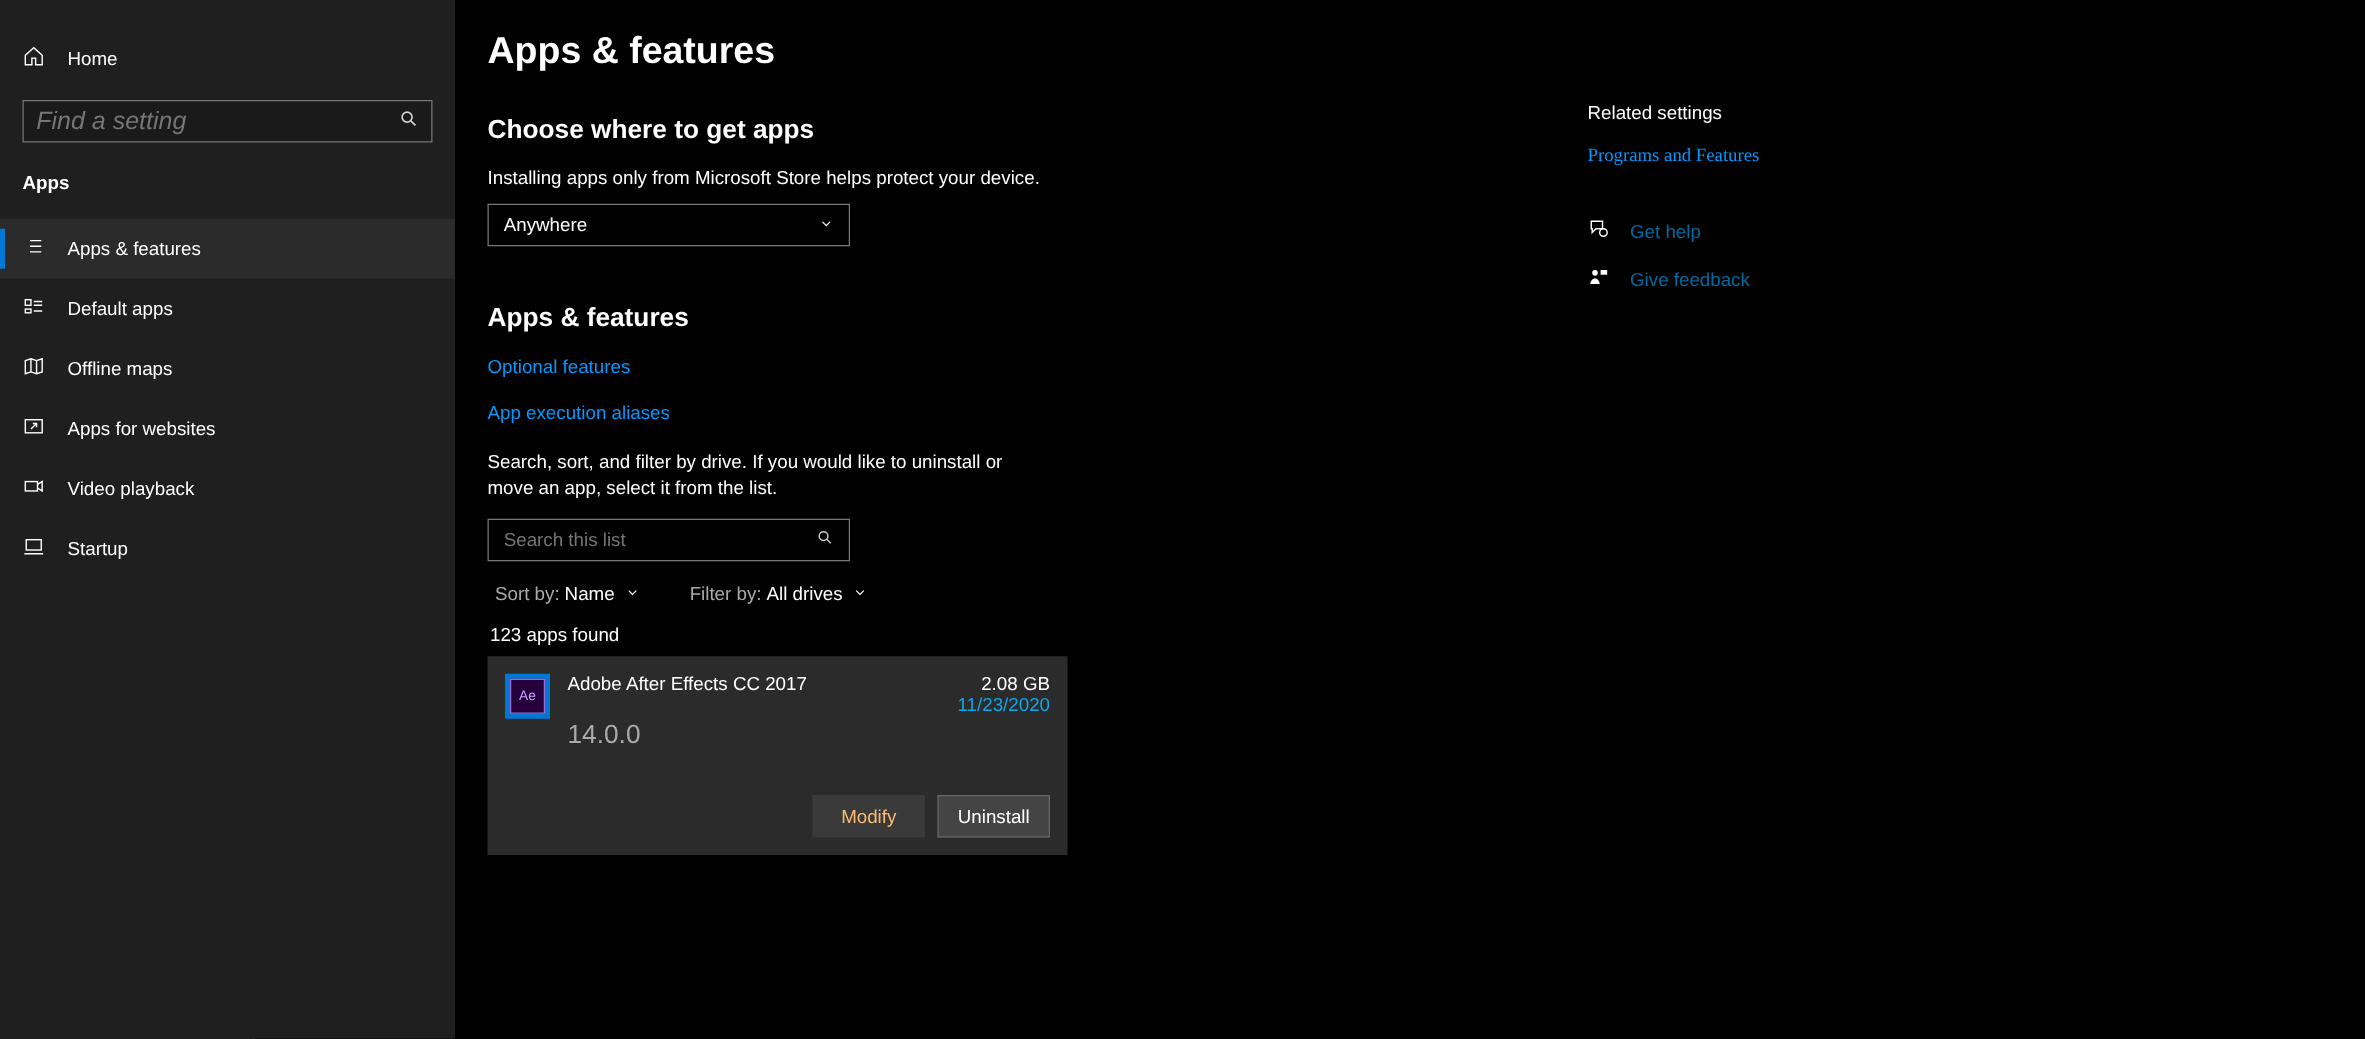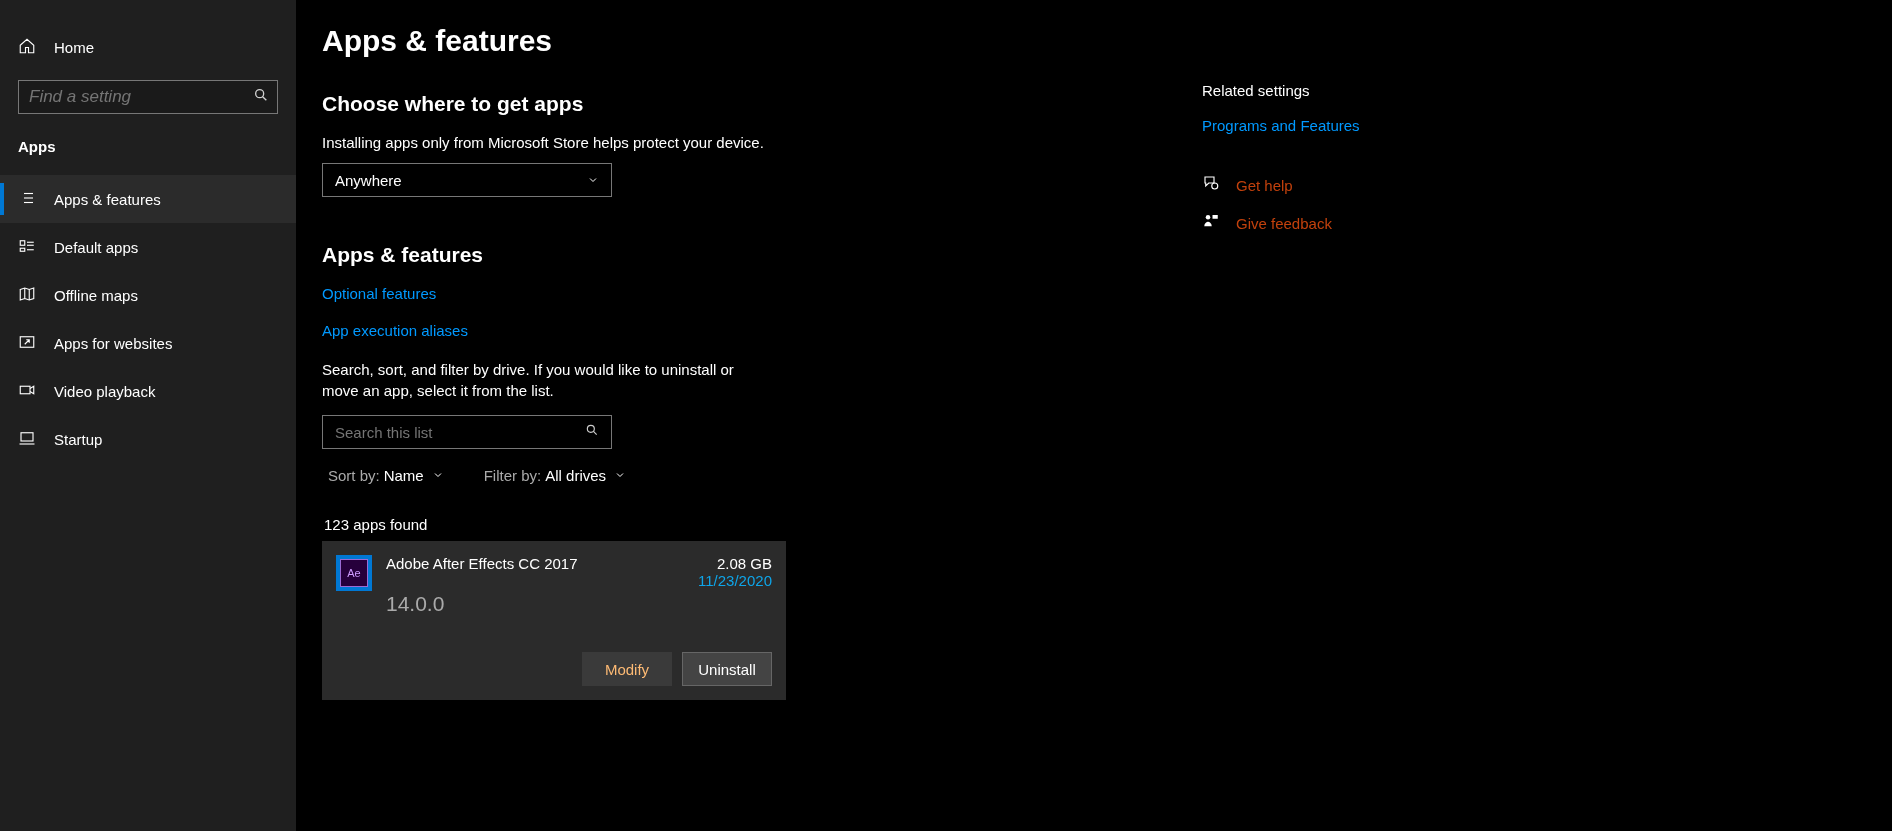--- a/index.html
+++ b/index.html
@@ -5,21 +5,21 @@
   * { margin: 0; padding: 0; box-sizing: border-box; font-family: "Segoe UI", sans-serif; }
   body {
     background: #000;
     color: #fff;
     width: 1892px;
     height: 831px;
     overflow: hidden;
     display: flex;
   }
   .sidebar {
-    width: 296px;
+    width: 364px;
     height: 100%;
     background: #1f1f1f;
     padding-top: 28px;
     flex-shrink: 0;
   }
   .home-row {
     display: flex;
     align-items: center;
     gap: 18px;
     padding: 0 18px;
@@ -36,21 +36,21 @@
     display: flex;
     align-items: center;
     padding: 0 10px;
   }
   .search-box input {
     flex: 1;
     background: transparent;
     border: none;
     outline: none;
     color: #ccc;
-    font-size: 17px;
+    font-size: 20px;
     font-style: italic;
   }
   .search-box svg { width: 16px; height: 16px; opacity: .8; }
   .section-label {
     font-size: 15px;
     font-weight: 600;
     padding: 14px 18px 20px 18px;
   }
   .nav-item {
     display: flex;
@@ -109,21 +109,21 @@
   }
   .list-search input {
     flex: 1;
     background: transparent;
     border: none;
     outline: none;
     color: #ccc;
     font-size: 15px;
   }
   .list-search svg { width: 14px; height: 14px; opacity: .8; }
-  .sort-row { display: flex; gap: 40px; font-size: 15px; padding-left: 6px; margin-bottom: 32px; }
+  .sort-row { display: flex; gap: 40px; font-size: 15px; padding-left: 6px; margin-bottom: 16px; }
   .sort-group { display: flex; align-items: center; gap: 4px; cursor: pointer; }
   .sort-group .lbl { color: #aaa; }
   .sort-group svg { width: 12px; height: 12px; margin-left: 4px; }
   .count { font-size: 15px; margin-bottom: 8px; padding-left: 2px; }
   .app-card {
     background: #2b2b2b;
     padding: 14px 14px 14px 14px;
     width: 464px;
   }
   .app-top { display: flex; gap: 14px; }
@@ -161,24 +161,24 @@
     justify-content: center;
     font-size: 15px;
     cursor: pointer;
     border: 1px solid transparent;
   }
   .btn.disabled { background: #3a3a3a; color: #fdba74; cursor: default; }
   .btn.enabled { background: #444; border-color: #666; }
 
   .rightcol { width: 400px; padding-top: 58px; }
   .rc-heading { font-size: 15px; font-weight: 400; margin-bottom: 18px; }
-  .rc-link { color: #0099ff; font-size: 15px; cursor: pointer; display: block; margin-bottom: 40px; }
+  .rc-link { color: #0099ff; font-size: 15px; cursor: pointer; display: block; margin-bottom: 40px; font-family: Liberation Serif, serif; }
   .rc-row { display: flex; align-items: center; gap: 16px; margin-bottom: 16px; }
   .rc-row svg { width: 18px; height: 18px; }
-  .rc-row a { color: #c2410c; font-size: 15px; cursor: pointer; text-decoration: none; }
+  .rc-row a { color: #0369a1; font-size: 15px; cursor: pointer; text-decoration: none; }
 </style>
 </head>
 <body>
 
 <div class="sidebar">
   <div class="home-row">
     <span>
       <svg viewBox="0 0 24 24" fill="none" stroke="#fff" stroke-width="1.5">
           <path d="M3 11 L12 3 L21 11 V21 H14 V14 H10 V21 H3 Z"></path>
         </svg>

